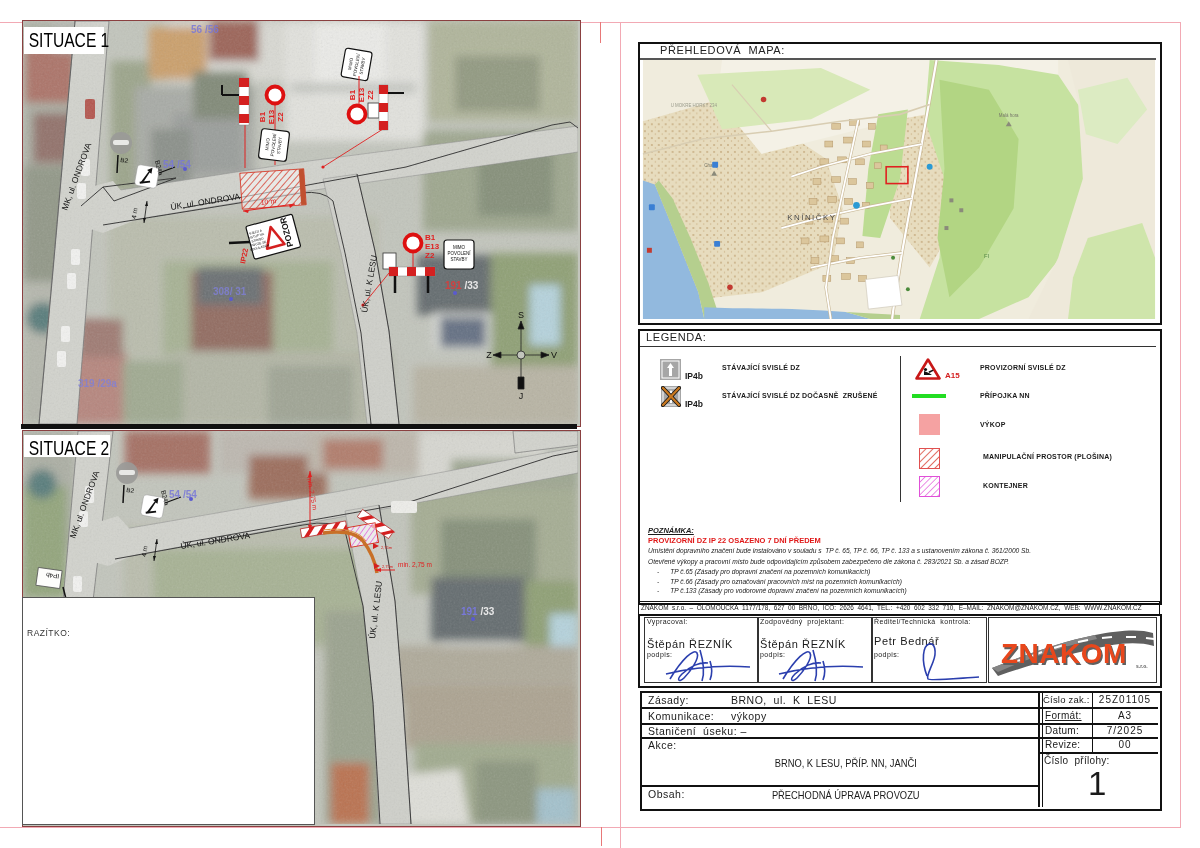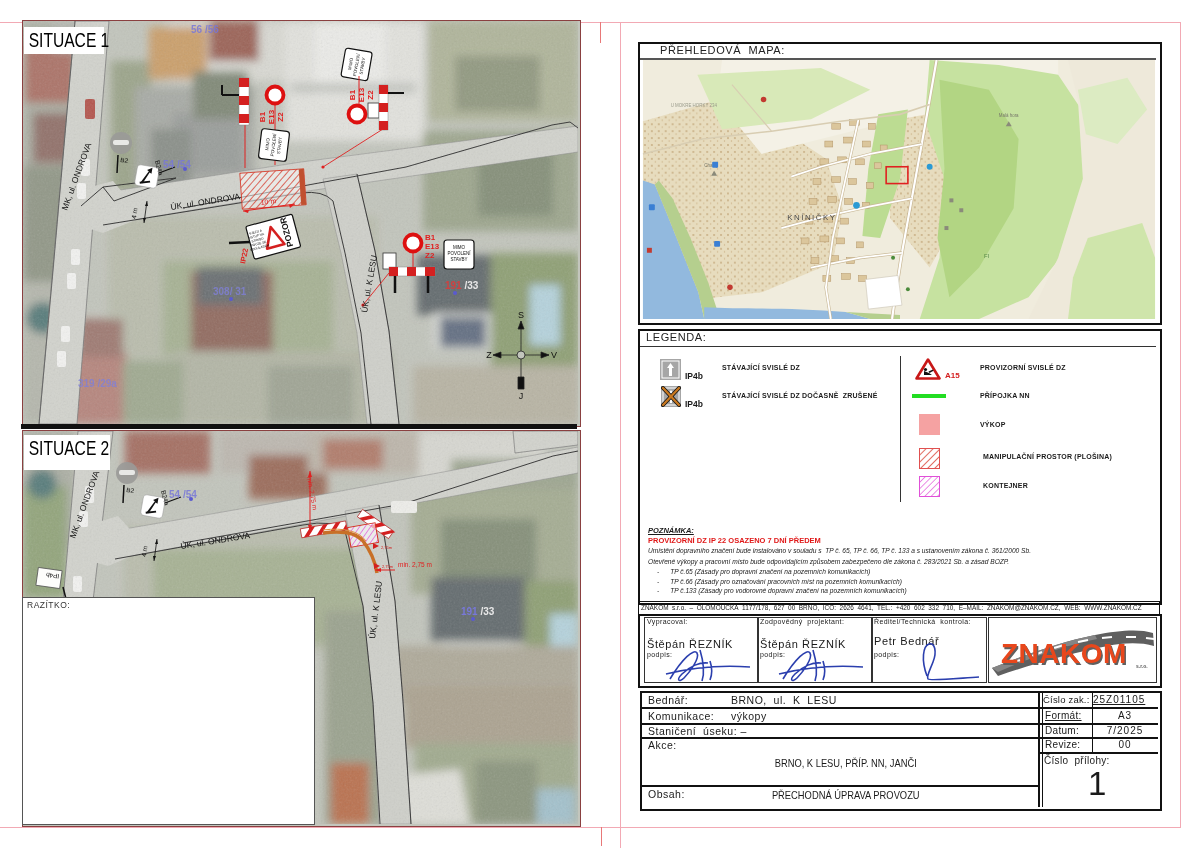--- a/index.html
+++ b/index.html
@@ -535,25 +535,25 @@
 
 <g>
           <rect x="14" y="138" width="24" height="18" fill="#fdfdfb" stroke="#555" stroke-width="0.8" transform="rotate(8 26 147)"></rect>
           <text x="18" y="152" font-size="6.5" fill="#111" transform="rotate(188 27 147)">IP4b</text>
           <path d="M40,156 L44,172" stroke="#111" stroke-width="1.5"></path>
           <rect x="40" y="172" width="10" height="14" fill="#e2e2de" stroke="#666" stroke-width="0.6"></rect>
         </g>
 </svg>
 </div>
 
-<div class="abs cad" style="left:24px;top:435px;width:86px;height:35px;background:#fff;color:#000;font-size:20px;line-height:26px;white-space:nowrap;"><span style="display:inline-block;transform:scale(0.78,1);transform-origin:0 0;padding-left:6px;">SITUACE 2</span></div>
+<div class="abs cad" style="left:24px;top:435px;width:86px;height:22px;background:#fff;color:#000;font-size:20px;line-height:26px;white-space:nowrap;"><span style="display:inline-block;transform:scale(0.78,1);transform-origin:0 0;padding-left:6px;">SITUACE 2</span></div>
 
 <div class="abs" style="left:22px;top:597px;width:291px;height:226px;background:#fff;border:1px solid #555;"></div>
 
-<div class="abs cad" style="left:27px;top:600px;font-size:8.5px;color:#333;letter-spacing:0.5px;">RAZÍTKO:</div>
+<div class="abs cad" style="left:27px;top:628px;font-size:8.5px;color:#333;letter-spacing:0.5px;">RAZÍTKO:</div>
 
 <div class="abs" style="left:638px;top:42px;width:520px;height:279px;border:2px solid #111;background:#fff;"></div>
 
 <div class="abs cad" style="left:646px;top:44px;font-size:11px;letter-spacing:0.6px;color:#222;margin-left:14px;">PŘEHLEDOVÁ&nbsp; MAPA:</div>
 
 <div class="abs" style="left:640px;top:58px;width:516px;height:2px;background:#555;"></div>
 
 <div class="abs" style="left:640px;top:60px;width:518px;height:256px;">
 <svg id="map" width="518" height="259" viewBox="0 0 518 262">
 <defs>
@@ -863,41 +863,41 @@
 <div class="abs" style="left:1038px;top:707px;width:120px;height:2px;background:#111;"></div>
 
 <div class="abs" style="left:1038px;top:723px;width:120px;height:2px;background:#111;"></div>
 
 <div class="abs" style="left:1038px;top:737px;width:120px;height:2px;background:#111;"></div>
 
 <div class="abs" style="left:1038px;top:752px;width:120px;height:2px;background:#111;"></div>
 
 <div class="abs" style="left:1092px;top:691px;width:1px;height:62px;background:#111;"></div>
 
-<div class="abs cad" style="left:648px;top:694px;font-size:10.5px;letter-spacing:0.5px;">Bednář:</div>
+<div class="abs cad" style="left:648px;top:694px;font-size:10.5px;letter-spacing:0.5px;">Zásady:</div>
 
 <div class="abs cad" style="left:731px;top:694px;font-size:10.5px;letter-spacing:0.5px;">BRNO,&nbsp; ul.&nbsp; K&nbsp; LESU</div>
 
 <div class="abs cad" style="left:648px;top:710px;font-size:10.5px;letter-spacing:0.5px;">Komunikace:</div>
 
 <div class="abs cad" style="left:731px;top:710px;font-size:10.5px;letter-spacing:0.5px;">výkopy</div>
 
 <div class="abs cad" style="left:648px;top:725px;font-size:10.5px;letter-spacing:0.5px;">Staničení&nbsp; úseku: –</div>
 
 <div class="abs cad" style="left:648px;top:739px;font-size:10.5px;letter-spacing:0.5px;">Akce:</div>
 
 <div class="abs cad" style="left:660px;top:757px;width:370px;text-align:center;font-size:11px;letter-spacing:0px;transform:scale(0.85,1);transform-origin:190px 0;">BRNO, K LESU, PŘÍP. NN, JANČI</div>
 
 <div class="abs cad" style="left:648px;top:788px;font-size:10.5px;letter-spacing:0.5px;">Obsah:</div>
 
 <div class="abs cad" style="left:660px;top:789px;width:370px;text-align:center;font-size:11px;letter-spacing:0px;transform:scale(0.85,1);transform-origin:190px 0;">PŘECHODNÁ ÚPRAVA PROVOZU</div>
 
 <div class="abs cad" style="left:1043px;top:694px;font-size:9.5px;letter-spacing:0.2px;">Číslo&nbsp;zak.:</div>
 
-<div class="abs cad" style="left:1093px;top:694px;width:64px;font-size:10px;letter-spacing:1px;text-decoration:underline;">25Z01105</div>
+<div class="abs cad" style="left:1093px;top:694px;width:64px;text-align:center;font-size:10px;letter-spacing:1px;">25Z01105</div>
 
 <div class="abs cad" style="left:1045px;top:710px;font-size:10px;letter-spacing:0.3px;text-decoration:underline;">Formát:</div>
 
 <div class="abs cad" style="left:1093px;top:710px;width:64px;text-align:center;font-size:10px;letter-spacing:1px;">A3</div>
 
 <div class="abs cad" style="left:1045px;top:725px;font-size:10px;letter-spacing:0.3px;text-align:right;">Datum:</div>
 
 <div class="abs cad" style="left:1093px;top:725px;width:64px;text-align:center;font-size:10px;letter-spacing:1px;">7/2025</div>
 
 <div class="abs cad" style="left:1045px;top:739px;font-size:10px;letter-spacing:0.3px;">Revize:</div>

